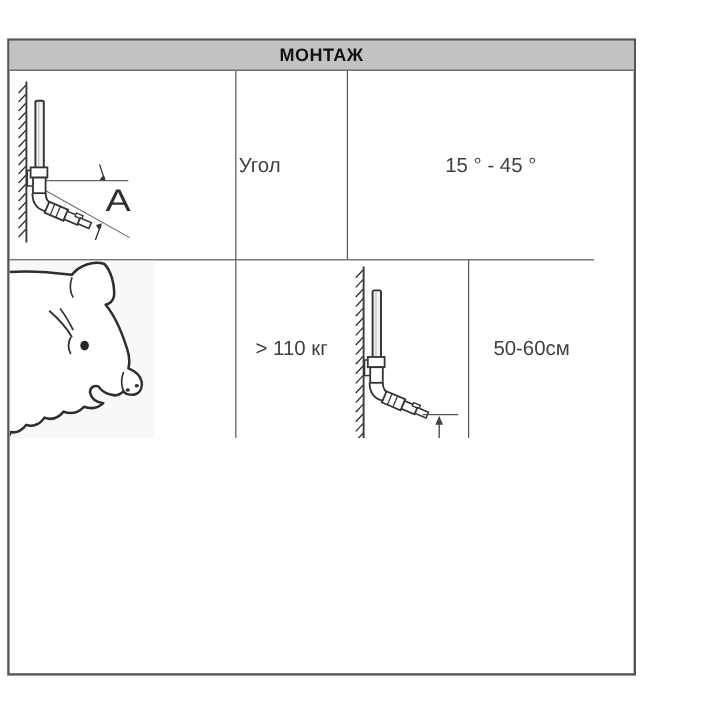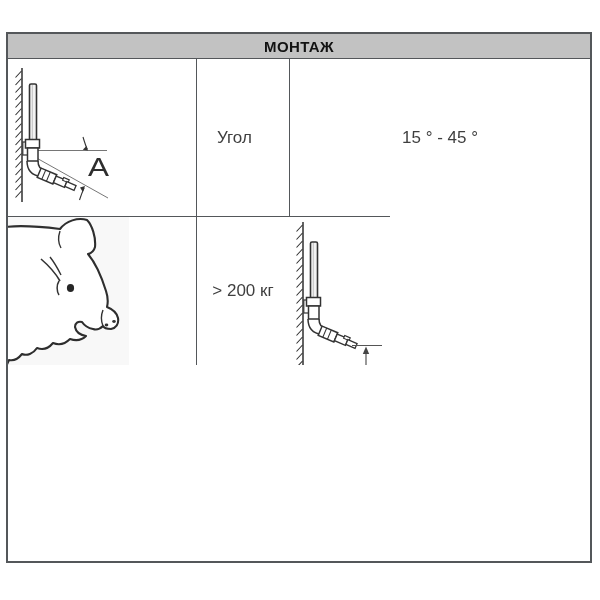--- a/index.html
+++ b/index.html
@@ -1,35 +1,35 @@
 <!DOCTYPE html>
 <html><head>
 <meta charset="utf-8">
 <style>
   html,body{margin:0;padding:0;}
   body{
     width:600px;height:600px;position:relative;background:#ffffff;
     font-family:"Liberation Sans",sans-serif;
   }
   .mount-table{
-    position:absolute;left:6px;top:32px;width:586px;height:531px;
+    position:absolute;left:6px;top:32px;width:524px;height:531px;
     box-sizing:border-box;border:2px solid #54575a;background:#fff;
     display:grid;
     grid-template-columns:188px 93px 101px 105px 1fr;
     grid-template-rows:25px 157px 149px 1fr;
   }
   .hdr{
     grid-column:1/6;background:#c2c2c2;border-bottom:1px solid #54575a;
     display:flex;align-items:center;justify-content:center;
     font-weight:bold;font-size:15px;letter-spacing:.4px;color:#121212;
   }
   .cell{box-sizing:border-box;min-width:0;min-height:0;}
   .bl{border-left:1px solid #54575a;}
   .bt{border-top:1px solid #54575a;}
-  .label{display:flex;align-items:center;padding-left:20px;font-size:17px;color:#3f3f3f;}
+  .label{display:flex;align-items:center;padding-left:2px;font-size:17px;color:#3f3f3f;}
   .value{display:flex;align-items:center;justify-content:center;font-size:17px;color:#3f3f3f;white-space:nowrap;}
   .span3{grid-column:3/6;}
   .img{position:relative;overflow:hidden;}
   .img svg{position:absolute;left:0;top:0;}
   .ink{stroke:#333;fill:none;}
 </style>
 </head>
 <body>
 
 <div class="mount-table">
@@ -81,21 +81,21 @@
       <path class="ink" stroke-width="1.6" d="M33,42 C40,48 48,57 52,64"></path>
       <path class="ink" stroke-width="1.4" d="M42,40 C46,45 50,52 53,58"></path>
       <path class="ink" stroke-width="1.4" d="M52,14 C50,20 50,26 53,31"></path>
       <path class="ink" stroke-width="1.5" d="M51,64 C48.5,68 48.5,74 51,78"></path>
       <ellipse cx="62.5" cy="71" rx="3.6" ry="4" fill="#262626"></ellipse>
       <path class="ink" stroke-width="1.4" d="M95,93 C93,98 93,104 95,109"></path>
       <ellipse cx="98.5" cy="108" rx="1.8" ry="1.4" fill="#333"></ellipse>
       <ellipse cx="106" cy="104.5" rx="1.8" ry="1.4" fill="#333"></ellipse>
     </svg>
   </div>
-  <div class="cell value bl bt">&gt; 200 кг</div>
+  <div class="cell value bl bt">&gt; 110 кг</div>
 
   <div class="cell img bt">
     <svg width="188" height="196" viewBox="0 0 188 196">
       <line x1="14" y1="5" x2="14" y2="193" stroke="#3c3c3c" stroke-width="1.6"></line>
       <path class="ink" stroke-width="1.1" d="M13.5 8l-6 6.5M13.5 16l-6 6.5M13.5 24l-6 6.5M13.5 32l-6 6.5M13.5 40l-6 6.5M13.5 48l-6 6.5M13.5 56l-6 6.5M13.5 64l-6 6.5M13.5 72l-6 6.5M13.5 80l-6 6.5M13.5 88l-6 6.5M13.5 96l-6 6.5M13.5 104l-6 6.5M13.5 112l-6 6.5M13.5 120l-6 6.5M13.5 128l-6 6.5M13.5 136l-6 6.5M13.5 144l-6 6.5M13.5 152l-6 6.5M13.5 160l-6 6.5M13.5 168l-6 6.5M13.5 176l-6 6.5M13.5 184l-6 6.5"></path>
 
       <rect x="14.8" y="83" width="5.5" height="13" fill="#fff" stroke="#333" stroke-width="1.2"></rect>
       <rect x="21.5" y="25" width="7" height="57" rx="1.5" fill="#f3f3f3" stroke="#333" stroke-width="1.6"></rect>
       <line x1="24.3" y1="26" x2="24.3" y2="81" stroke="#b5b5b5" stroke-width="0.8"></line>
       <rect x="17.5" y="80.5" width="14" height="8.5" fill="#fff" stroke="#333" stroke-width="1.5"></rect>
@@ -112,14 +112,15 @@
       </g>
 
       <line x1="63" y1="128.5" x2="93" y2="128.5" stroke="#555" stroke-width="1"></line>
       <line x1="77" y1="133" x2="77" y2="189" stroke="#444" stroke-width="1.1"></line>
       <path d="M77,129.5 l-3.2,7.5 6.4,0 z" fill="#444"></path>
       <path d="M77,192 l-3.2,-7.5 6.4,0 z" fill="#444"></path>
       <line x1="14" y1="192.5" x2="95" y2="192.5" stroke="#3c3c3c" stroke-width="1.5"></line>
       <text x="83" y="171" font-size="33" fill="#2e2e2e" textLength="18" lengthAdjust="spacingAndGlyphs">H</text>
     </svg>
   </div>
+  <div class="cell value bl bt">50-60см</div>
 
 </div>
 
 </body></html>

